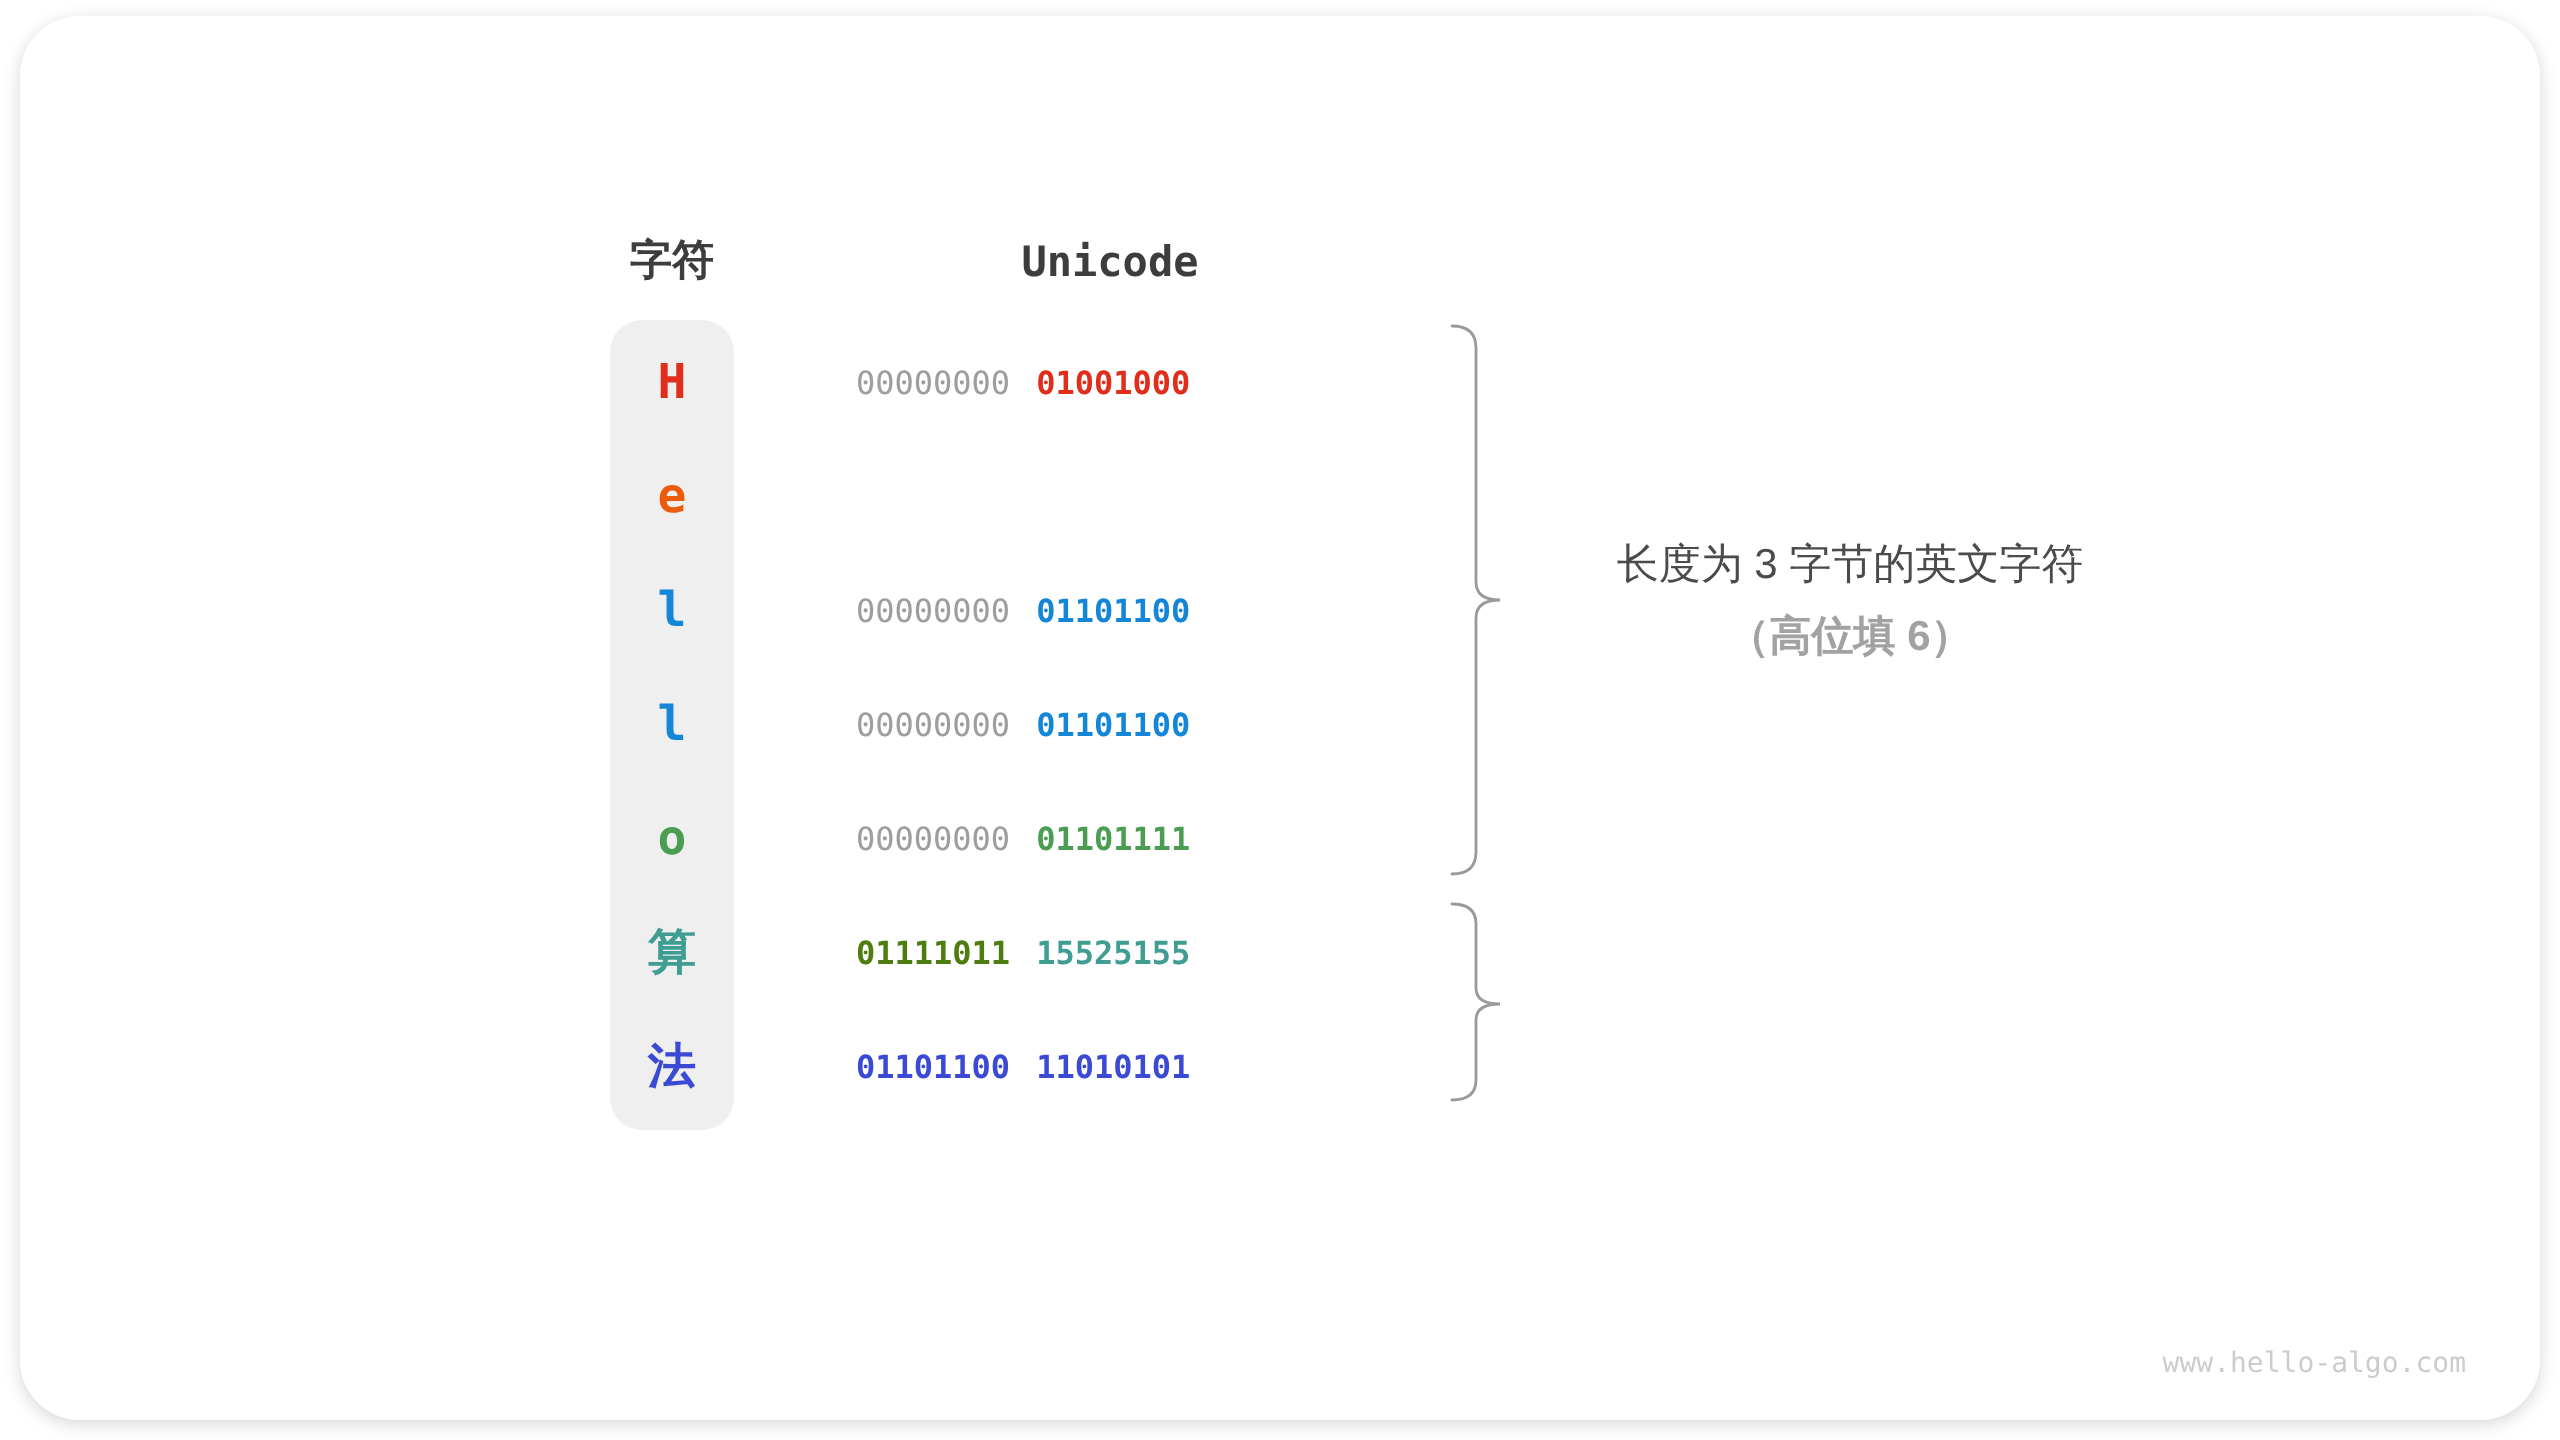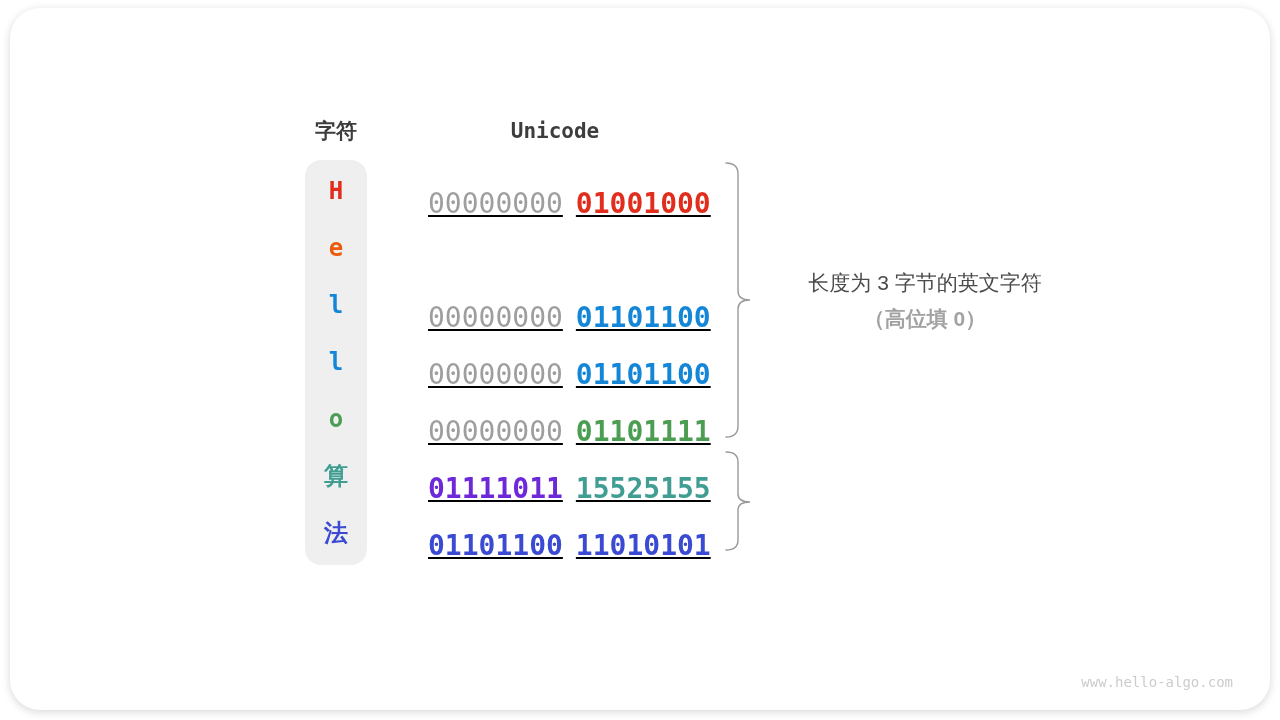--- a/index.html
+++ b/index.html
@@ -72,25 +72,24 @@
     width: 62px;
     height: 57px;
     text-align: center;
     font-family: "DejaVu Sans Mono", "Liberation Sans", sans-serif;
     font-weight: bold;
     font-size: 24px;
   }
   .binary {
     position: absolute;
     left: 123px;
-    top: 12px;
+    top: 0;
     height: 57px;
     font-family: "DejaVu Sans Mono", monospace;
-    font-size: 28px;
-    text-decoration: underline;
+    font-size: 16px;
   }
   .b1 { font-weight: normal; margin-right: 13px; }
   .b1.bold { font-weight: bold; }
   .b2 { font-weight: bold; }
   .brace {
     position: absolute;
     z-index: 2;
   }
   .brace path {
     fill: none;
@@ -157,37 +156,37 @@
       <span class="binary"><span class="b1" style="color: rgb(158, 158, 158);">00000000</span><span class="b2" style="color: rgb(20, 134, 216);">01101100</span></span>
     </div>
 
     <div class="row" style="top: 391px;">
       <span class="cell-char" style="color: rgb(75, 158, 81);">o</span>
       <span class="binary"><span class="b1" style="color: rgb(158, 158, 158);">00000000</span><span class="b2" style="color: rgb(75, 158, 81);">01101111</span></span>
     </div>
 
     <div class="row" style="top: 448px;">
       <span class="cell-char" style="color: rgb(63, 157, 146);">算</span>
-      <span class="binary"><span class="b1 bold" style="color: #6d28d9;">01111011</span><span class="b2" style="color: rgb(63, 157, 146);">15525155</span></span>
+      <span class="binary"><span class="b1 bold" style="color: #4d7c0f;">01111011</span><span class="b2" style="color: rgb(63, 157, 146);">15525155</span></span>
     </div>
 
     <div class="row" style="top: 505px;">
       <span class="cell-char" style="color: rgb(58, 74, 210);">法</span>
       <span class="binary"><span class="b1 bold" style="color: rgb(58, 74, 210);">01101100</span><span class="b2" style="color: rgb(58, 74, 210);">11010101</span></span>
     </div>
   </div>
 
   <svg class="brace" style="left:720px; top:160px;" width="36" height="282" viewBox="0 0 36 282">
     <path d="M 6 3 Q 18 3 18 14 L 18 131 Q 18 140 30 140 Q 18 140 18 149 L 18 266 Q 18 277 6 277"></path>
   </svg>
 
   <svg class="brace" style="left:720px; top:449px;" width="36" height="108" viewBox="0 0 36 108">
     <path d="M 6 3 Q 18 3 18 13 L 18 45 Q 18 53 30 53 Q 18 53 18 61 L 18 91 Q 18 101 6 101"></path>
   </svg>
 
   <div class="anno anno1">
     <div class="line1">长度为 3 字节的英文字符</div>
-    <div class="line2">（高位填 0）</div>
+    <div class="line2">（高位填 6）</div>
   </div>
 
 
   <div class="watermark">www.hello-algo.com</div>
 </div>
 
 </body></html>

